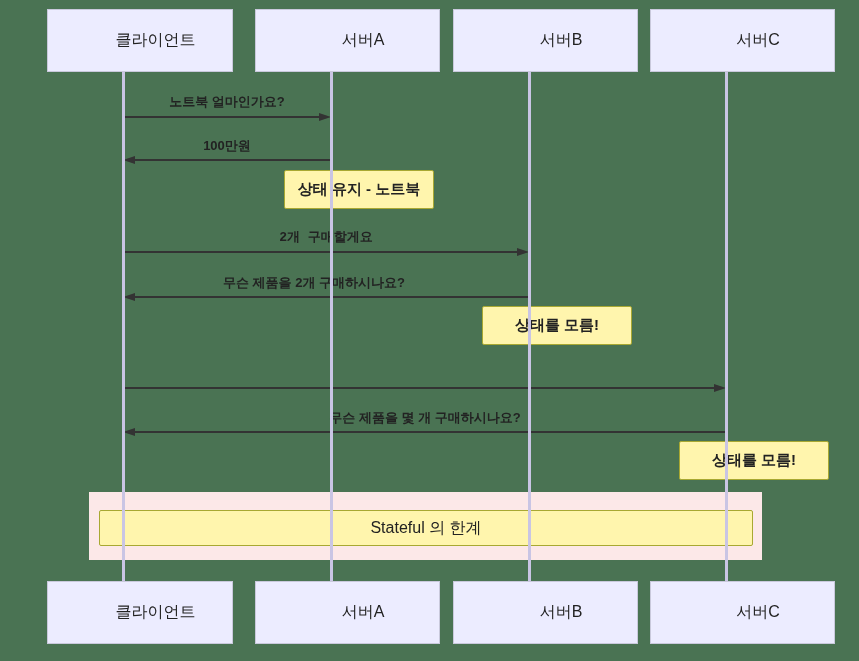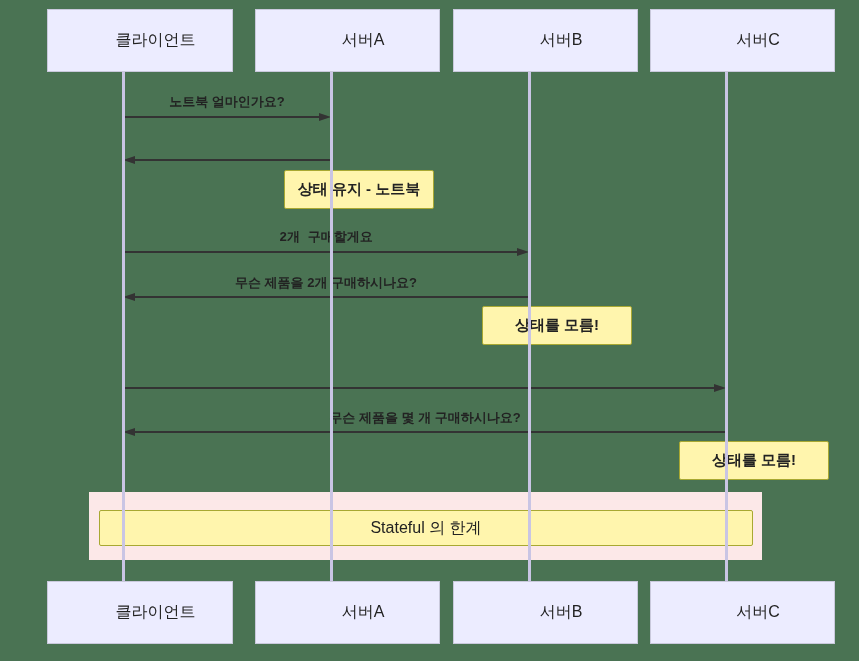--- a/index.html
+++ b/index.html
@@ -139,32 +139,33 @@
     <span>서버B</span>
   </div>
   <div class="actor" style="left:650px; top:9px; width:152px;">
     <span>서버C</span>
   </div>
 
   <div class="msg-label" style="left:77px; top:93px;">노트북 얼마인가요?</div>
   <div class="msg-line" style="left:123px; top:116px; width:198px;"></div>
   <div class="arrow-right" style="left:319px; top:113px;"></div>
 
+  <div class="msg-label" style="left:77px; top:137px;">100만원</div>
   <div class="msg-line" style="left:135px; top:159px; width:196px;"></div>
   <div class="arrow-left" style="left:123px; top:156px;"></div>
 
   <div class="note" style="left:256px; top:170px;">
     <span>상태 유지 - 노트북</span>
   </div>
 
   <div class="msg-label" style="left:176px; top:229px;font-family:Liberation Mono, monospace;">2개 구매할게요</div>
   <div class="msg-line" style="left:123px; top:251px; width:396px;"></div>
   <div class="arrow-right" style="left:517px; top:248px;"></div>
 
-  <div class="msg-label" style="left:176px; top:274px;">무슨 제품을 2개 구매하시나요?</div>
+  <div class="msg-label" style="left:164px; top:274px;">무슨 제품을 2개 구매하시나요?</div>
   <div class="msg-line" style="left:135px; top:296px; width:394px;"></div>
   <div class="arrow-left" style="left:123px; top:293px;"></div>
 
   <div class="note" style="left:454px; top:306px;">
     <span>상태를 모름!</span>
   </div>
 
   <div class="msg-line" style="left:123px; top:387px; width:593px;"></div>
   <div class="arrow-right" style="left:714px; top:384px;"></div>
 

